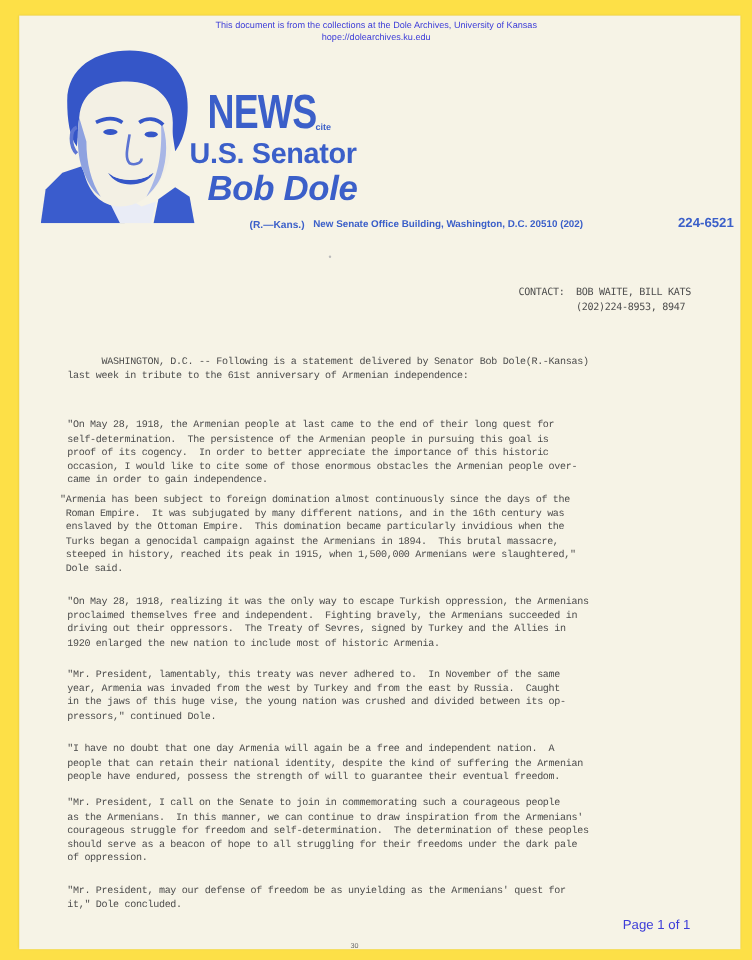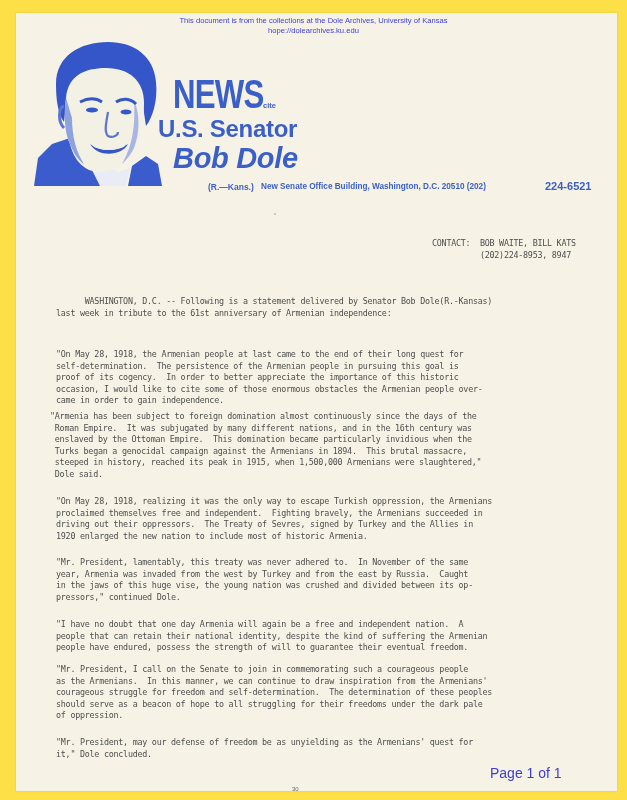--- a/index.html
+++ b/index.html
@@ -85,21 +85,21 @@
       top: 182px;
       font-size: 8.5px;
       margin-left: 35px;
     }
     .lh-address {
       left: 261px;
       top: 182px;
       font-size: 8.2px;
     }
     .lh-phone {
-      left: 545px;
+      left: 565px;
       top: 180px;
       font-size: 11px;
     }
     
     .tw {
       position: absolute;
       font-family: "DejaVu Sans Mono", "Liberation Mono", monospace;
       color: #4d4d4d;
       font-size: 8.4px;
       line-height: 11.6px;
@@ -115,43 +115,44 @@
       top: 238px;
       margin-left: 28px;
     }
     .headline {
       left: 138px;
       top: 268px;
       text-decoration: underline;
     }
     .para {
       left: 56px;
+      font-family: Liberation Mono, monospace;
     }
     .p0 { top: 296px; }
     .p1 { top: 349px; }
     .p2 { top: 411px; }
     .p3 { top: 496px; }
     .p4 { top: 557px; }
     .p5 { top: 619px; }
     .p6 { top: 664px; }
     .p7 { top: 737px; }
     .fn {
       position: absolute;
       left: 34px;
       top: 812px;
       font-family: "Liberation Sans", sans-serif;
       font-size: 7.6px;
       color: #222;
     }
     .pagenum {
       position: absolute;
-      left: 490px;
+      left: 519px;
       top: 765px;
       font-family: "Liberation Sans", sans-serif;
-      font-size: 14px;
+      font-size: 11px;
       color: #3d3dd8;
     }
     .pagemark {
       position: absolute;
       left: 292px;
       top: 786px;
       font-family: "Liberation Sans", sans-serif;
       font-size: 6px;
       color: #666;
       height: 5px;

